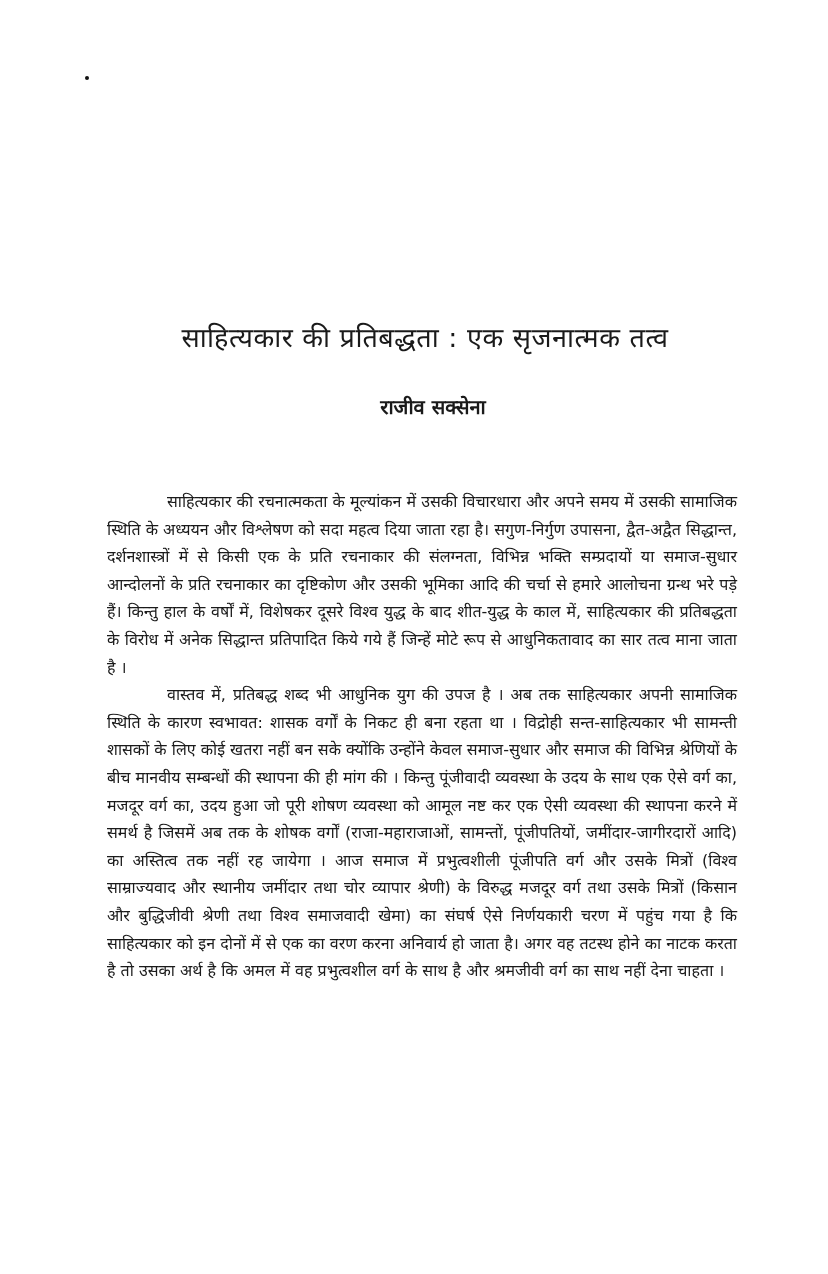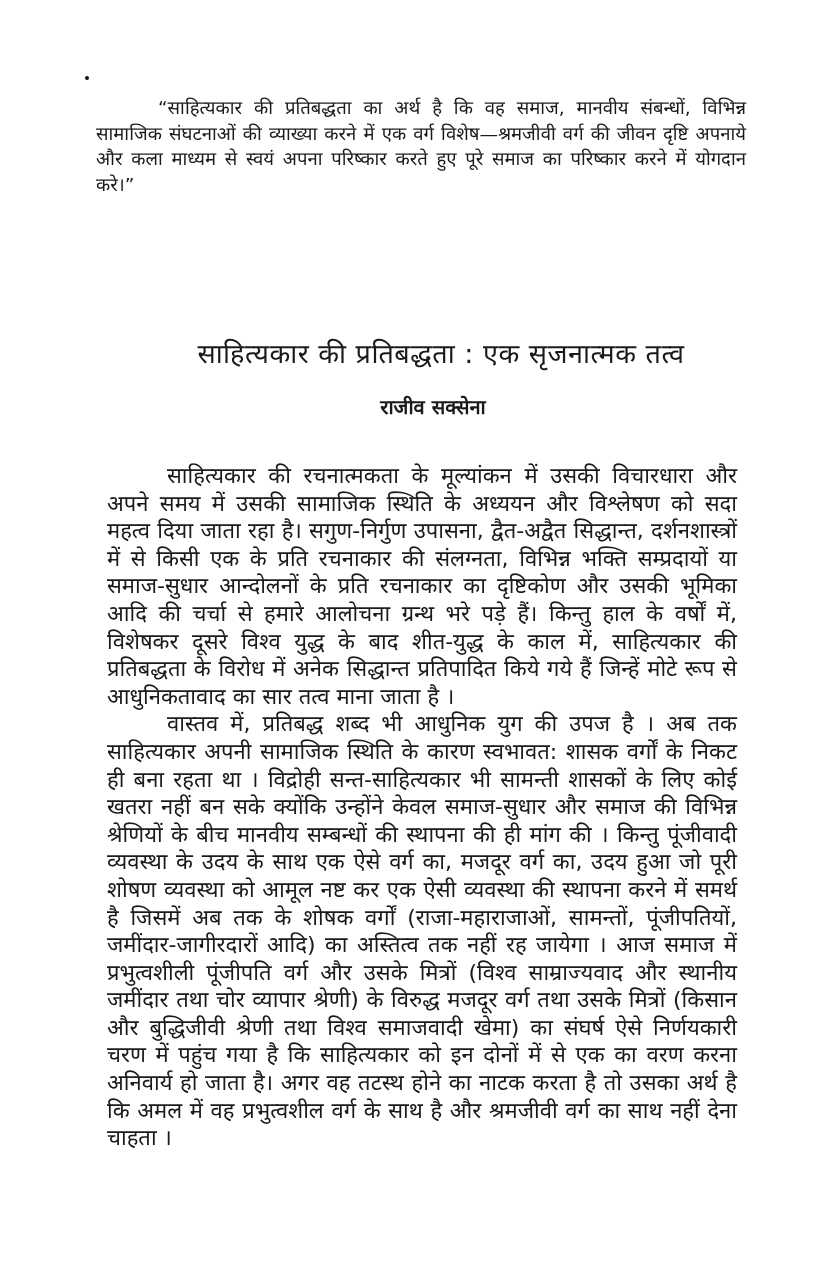--- a/index.html
+++ b/index.html
@@ -56,45 +56,44 @@
       top: 384px;
       width: 650px;
       text-align: center;
       font-size: 20px;
       line-height: 30px;
       font-weight: 700;
     }
     .body-text {
       position: absolute;
       left: 107px;
-      top: 462px;
+      top: 488px;
       width: 630px;
-      font-size: 22px;
+      font-size: 16px;
       line-height: 27.6px;
     }
     .body-text p {
       margin: 0;
       text-align: justify;
       text-align-last: left;
       text-indent: 60px;
     }
     .body-text p.bold {
       font-weight: 700;
     }
   </style>
 </head>
 <body>
 
 <div class="page">
 
   <span class="speck" style="left:85px; top:76px;"></span>
 
-  <p class="quote" style="margin:0;">“साहित्यकार की प्रतिबद्धता का अर्थ है कि वह समाज, मानवीय संबन्धों, विभिन्न सामाजिक संघटनाओं की व्याख्या करने में एक वर्ग विशेष—श्रमजीवी वर्ग की जीवन दृष्टि अपनाये और कला माध्यम से स्वयं अपना परिष्कार करते हुए पूरे समाज का परिष्कार करने में योगदान करे।”</p>
 
-  <h1 class="title" style="margin:16px;">साहित्यकार की प्रतिबद्धता : एक सृजनात्मक तत्व</h1>
+  <h1 class="title" style="margin:0;">साहित्यकार की प्रतिबद्धता : एक सृजनात्मक तत्व</h1>
 
   <h2 class="author" style="margin:8px;">राजीव सक्सेना</h2>
 
   <div class="body-text">
     <p>साहित्यकार की रचनात्मकता के मूल्यांकन में उसकी विचारधारा और अपने समय में उसकी सामाजिक स्थिति के अध्ययन और विश्लेषण को सदा महत्व दिया जाता रहा है। सगुण-निर्गुण उपासना, द्वैत-अद्वैत सिद्धान्त, दर्शनशास्त्रों में से किसी एक के प्रति रचनाकार की संलग्नता, विभिन्न भक्ति सम्प्रदायों या समाज-सुधार आन्दोलनों के प्रति रचनाकार का दृष्टिकोण और उसकी भूमिका आदि की चर्चा से हमारे आलोचना ग्रन्थ भरे पड़े हैं। किन्तु हाल के वर्षों में, विशेषकर दूसरे विश्व युद्ध के बाद शीत-युद्ध के काल में, साहित्यकार की प्रतिबद्धता के विरोध में अनेक सिद्धान्त प्रतिपादित किये गये हैं जिन्हें मोटे रूप से आधुनिकतावाद का सार तत्व माना जाता है ।</p>
     <p>वास्तव में, प्रतिबद्ध शब्द भी आधुनिक युग की उपज है । अब तक साहित्यकार अपनी सामाजिक स्थिति के कारण स्वभावत: शासक वर्गों के निकट ही बना रहता था । विद्रोही सन्त-साहित्यकार भी सामन्ती शासकों के लिए कोई खतरा नहीं बन सके क्योंकि उन्होंने केवल समाज-सुधार और समाज की विभिन्न श्रेणियों के बीच मानवीय सम्बन्धों की स्थापना की ही मांग की । किन्तु पूंजीवादी व्यवस्था के उदय के साथ एक ऐसे वर्ग का, मजदूर वर्ग का, उदय हुआ जो पूरी शोषण व्यवस्था को आमूल नष्ट कर एक ऐसी व्यवस्था की स्थापना करने में समर्थ है जिसमें अब तक के शोषक वर्गों (राजा-महाराजाओं, सामन्तों, पूंजीपतियों, जमींदार-जागीरदारों आदि) का अस्तित्व तक नहीं रह जायेगा । आज समाज में प्रभुत्वशीली पूंजीपति वर्ग और उसके मित्रों (विश्व साम्राज्यवाद और स्थानीय जमींदार तथा चोर व्यापार श्रेणी) के विरुद्ध मजदूर वर्ग तथा उसके मित्रों (किसान और बुद्धिजीवी श्रेणी तथा विश्व समाजवादी खेमा) का संघर्ष ऐसे निर्णयकारी चरण में पहुंच गया है कि साहित्यकार को इन दोनों में से एक का वरण करना अनिवार्य हो जाता है। अगर वह तटस्थ होने का नाटक करता है तो उसका अर्थ है कि अमल में वह प्रभुत्वशील वर्ग के साथ है और श्रमजीवी वर्ग का साथ नहीं देना चाहता ।</p>
   </div>
 
 </div>
 

